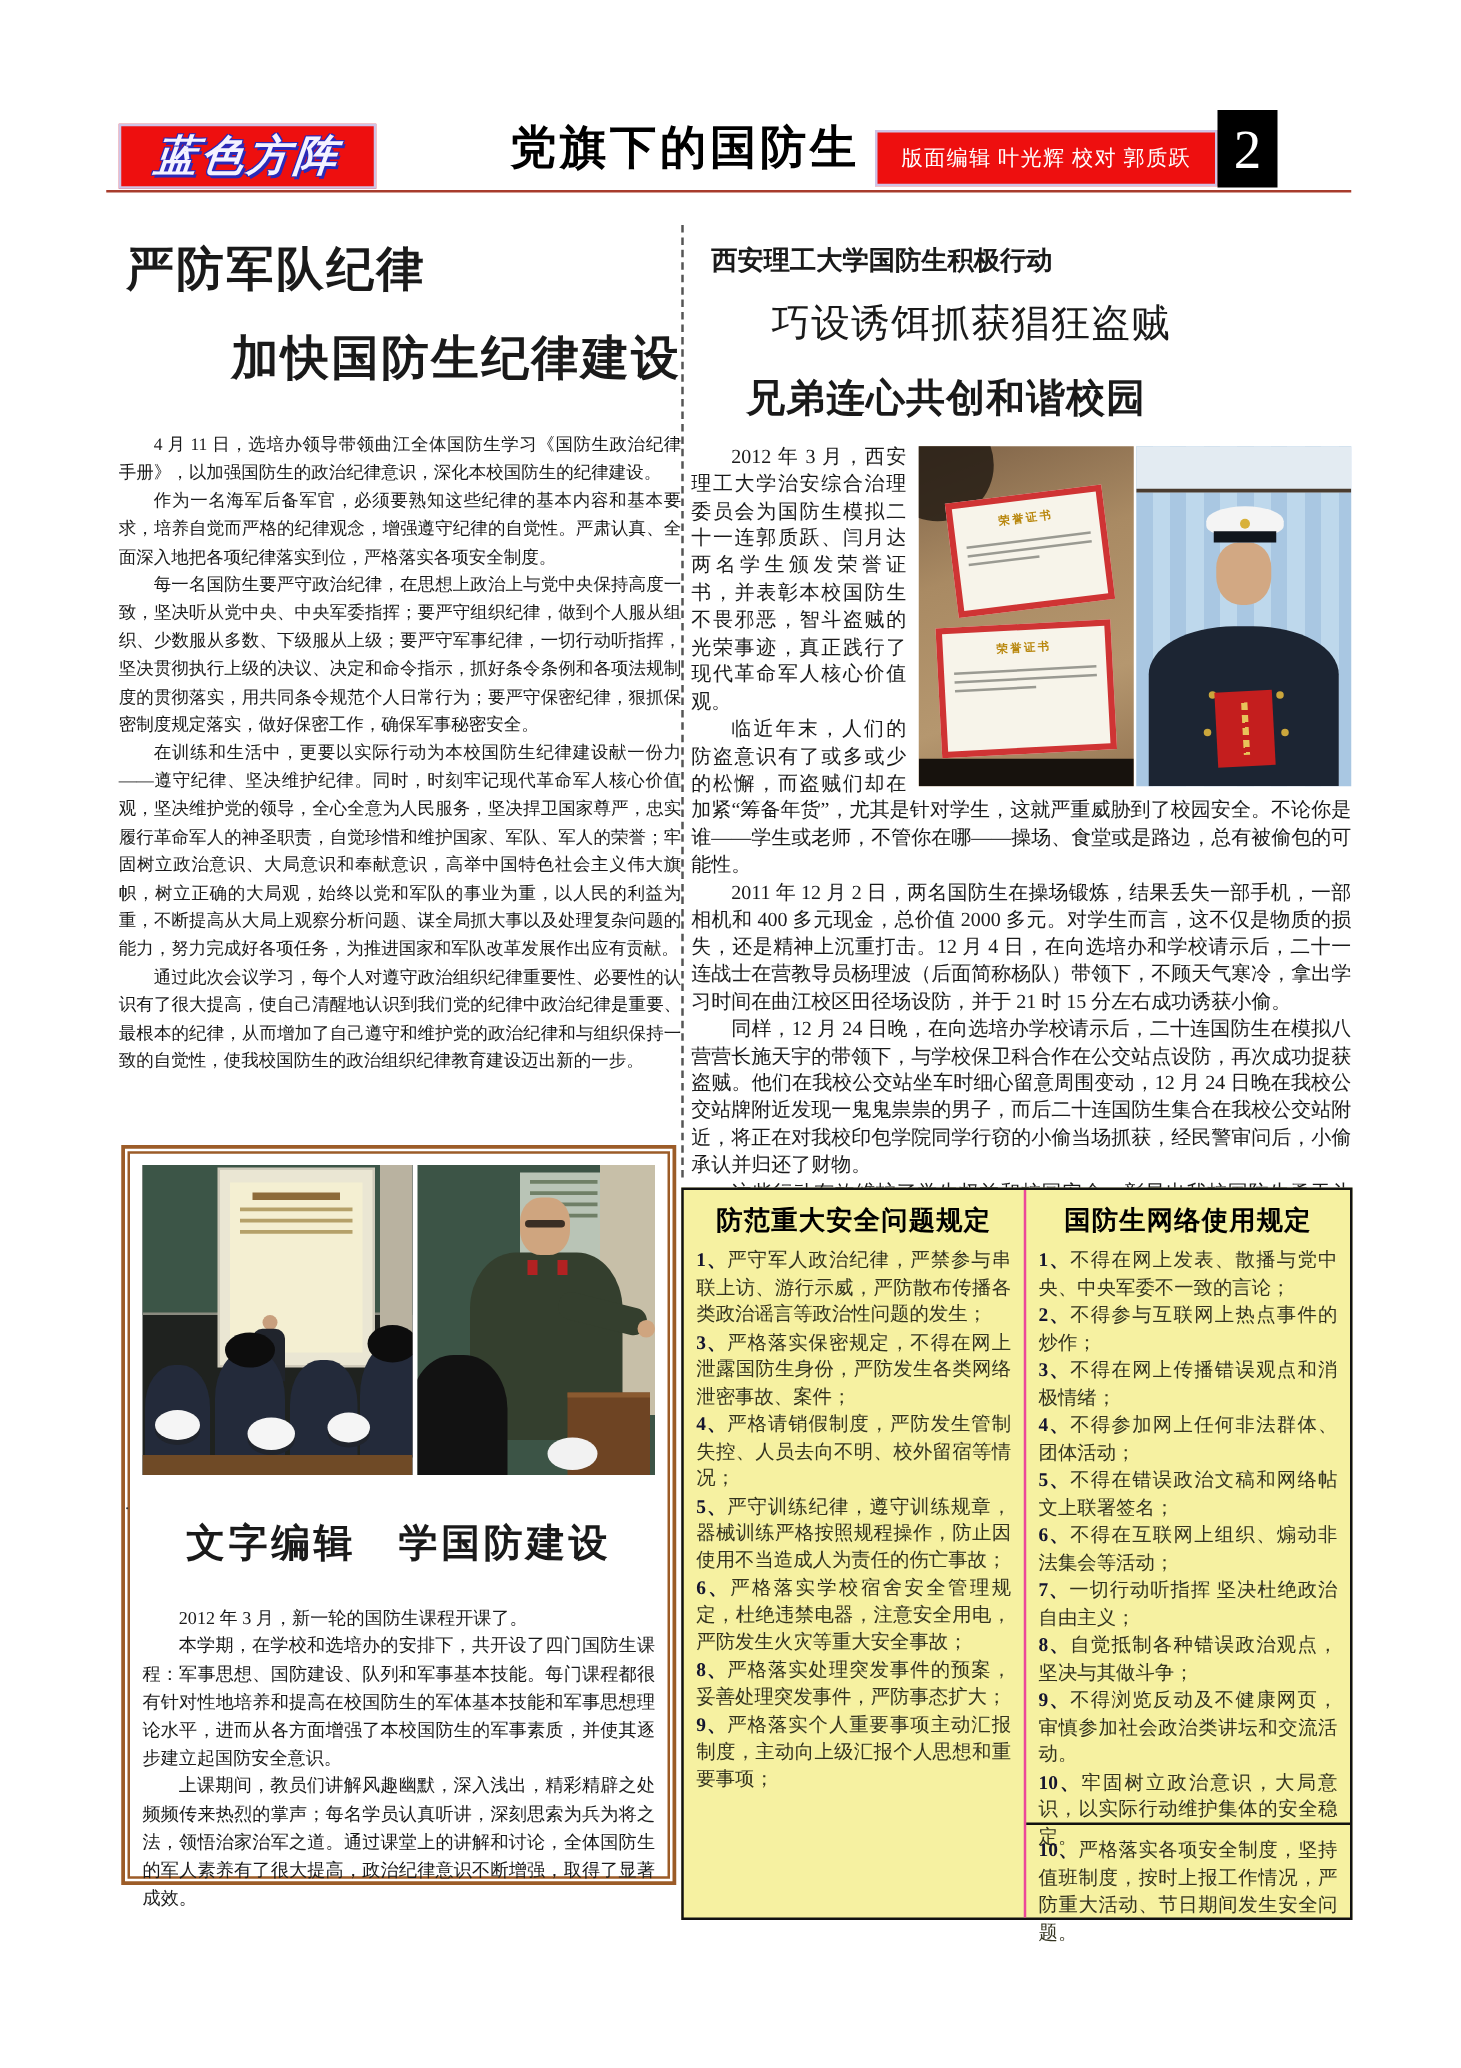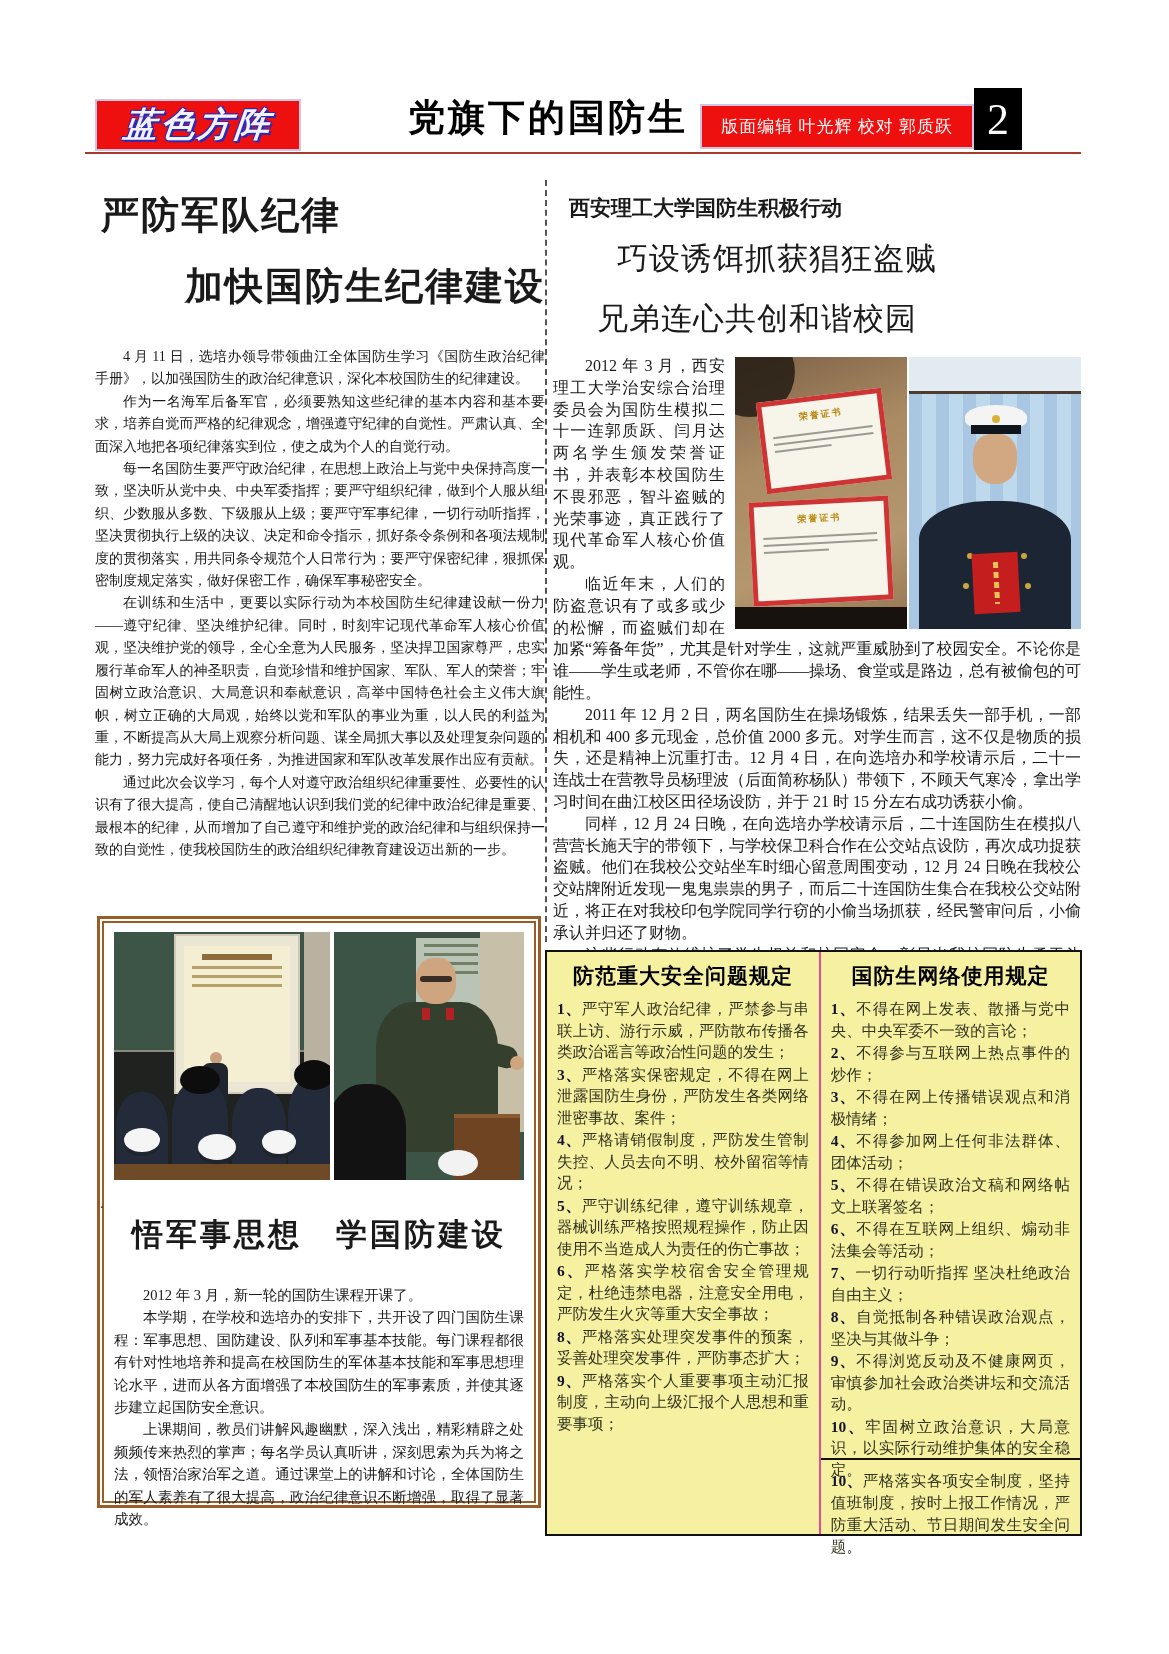--- a/index.html
+++ b/index.html
@@ -28,21 +28,21 @@
   .lcol{position:absolute;left:95px;top:190px;width:450px;}
   .lt1{font-size:38px;font-weight:bold;margin:0 0 0 6px;letter-spacing:2px;}
   .lt2{font-size:38px;font-weight:bold;margin:20px 0 0 90px;letter-spacing:2px;}
   .lbody{margin-top:34px;font-size:14px;line-height:22.4px;text-align:justify;}
   .lbody p{margin:0;text-indent:2em;}
 
   
   .rcol{position:absolute;left:553px;top:178px;width:528px;}
   .kicker{font-size:21px;font-weight:bold;margin:16px;}
   .rt1{font-size:31px;font-weight:normal;margin:14px 0 0 64px;letter-spacing:1px;}
-  .rt2{font-size:31px;font-weight:normal;margin:18px 0 0 44px;letter-spacing:1px;}
+  .rt2{font-size:31px;font-weight:bold;margin:18px 0 0 44px;letter-spacing:1px;}
   .rbody{margin-top:15px;font-size:16px;line-height:21.8px;text-align:justify;}
   .rbody p{margin:0;text-indent:2em;}
   .photos{float:right;width:346px;height:272px;margin:2px 0 4px 10px;display:flex;gap:2px;}
   .credit{text-align:right;font-size:16px;margin-top:-21.8px;}
 
   
   .ph{position:relative;overflow:hidden;}
   .ph-certs{width:172px;height:272px;background:linear-gradient(160deg,#7e6247 0%,#a98a63 35%,#b5976f 70%,#937452 100%);}
   .certs-shadow{position:absolute;left:-30px;top:-30px;width:90px;height:90px;border-radius:50%;background:#241c14;opacity:.85;}
   .cert{position:absolute;background:#f7f4ea;border:5px solid #cf3434;box-sizing:border-box;padding:4px 6px;}
@@ -127,21 +127,21 @@
   </div>
   <div class="header-rule"></div>
 
   <div class="vdash"></div>
 
   <div class="lcol">
     <div class="lt1">严防军队纪律</div>
     <div class="lt2">加快国防生纪律建设</div>
     <div class="lbody">
       <p>4 月 11 日，选培办领导带领曲江全体国防生学习《国防生政治纪律手册》，以加强国防生的政治纪律意识，深化本校国防生的纪律建设。</p>
-      <p>作为一名海军后备军官，必须要熟知这些纪律的基本内容和基本要求，培养自觉而严格的纪律观念，增强遵守纪律的自觉性。严肃认真、全面深入地把各项纪律落实到位，使之成为个人的自觉行动。</p>
+      <p>作为一名海军后备军官，必须要熟知这些纪律的基本内容和基本要求，培养自觉而严格的纪律观念，增强遵守纪律的自觉性。严肃认真、全面深入地把各项纪律落实到位，严格落实各项安全制度。</p>
       <p>每一名国防生要严守政治纪律，在思想上政治上与党中央保持高度一致，坚决听从党中央、中央军委指挥；要严守组织纪律，做到个人服从组织、少数服从多数、下级服从上级；要严守军事纪律，一切行动听指挥，坚决贯彻执行上级的决议、决定和命令指示，抓好条令条例和各项法规制度的贯彻落实，用共同条令规范个人日常行为；要严守保密纪律，狠抓保密制度规定落实，做好保密工作，确保军事秘密安全。</p>
       <p>在训练和生活中，更要以实际行动为本校国防生纪律建设献一份力——遵守纪律、坚决维护纪律。同时，时刻牢记现代革命军人核心价值观，坚决维护党的领导，全心全意为人民服务，坚决捍卫国家尊严，忠实履行革命军人的神圣职责，自觉珍惜和维护国家、军队、军人的荣誉；牢固树立政治意识、大局意识和奉献意识，高举中国特色社会主义伟大旗帜，树立正确的大局观，始终以党和军队的事业为重，以人民的利益为重，不断提高从大局上观察分析问题、谋全局抓大事以及处理复杂问题的能力，努力完成好各项任务，为推进国家和军队改革发展作出应有贡献。</p>
       <p>通过此次会议学习，每个人对遵守政治组织纪律重要性、必要性的认识有了很大提高，使自己清醒地认识到我们党的纪律中政治纪律是重要、最根本的纪律，从而增加了自己遵守和维护党的政治纪律和与组织保持一致的自觉性，使我校国防生的政治组织纪律教育建设迈出新的一步。</p>
     </div>
   </div>
 
   <div class="rcol">
     <div class="kicker">西安理工大学国防生积极行动</div>
     <div class="rt1">巧设诱饵抓获猖狂盗贼</div>
     <div class="rt2">兄弟连心共创和谐校园</div>
@@ -232,21 +232,21 @@
           <div class="collar-tab" style="left:112px;top:76px;"></div>
           <div class="officer2-arm"></div>
           <div class="officer2-hand"></div>
           <div class="officer2-face"></div>
           <div class="officer2-glasses"></div>
           <div class="podium2"></div>
           <div class="sil2"></div>
           <div class="cap2"></div>
         </div>
       </div>
-      <div class="ctitle">悟军事思想　学国防建设</div>
+      <div class="ctitle">文字编辑　学国防建设</div>
       <div class="cbody">
         <p>2012 年 3 月，新一轮的国防生课程开课了。</p>
         <p>本学期，在学校和选培办的安排下，共开设了四门国防生课程：军事思想、国防建设、队列和军事基本技能。每门课程都很有针对性地培养和提高在校国防生的军体基本技能和军事思想理论水平，进而从各方面增强了本校国防生的军事素质，并使其逐步建立起国防安全意识。</p>
         <p>上课期间，教员们讲解风趣幽默，深入浅出，精彩精辟之处频频传来热烈的掌声；每名学员认真听讲，深刻思索为兵为将之法，领悟治家治军之道。通过课堂上的讲解和讨论，全体国防生的军人素养有了很大提高，政治纪律意识不断增强，取得了显著成效。</p>
       </div>
     </div>
   </div>
   <div class="stray-dot">.</div>
 
   <div class="rules">

